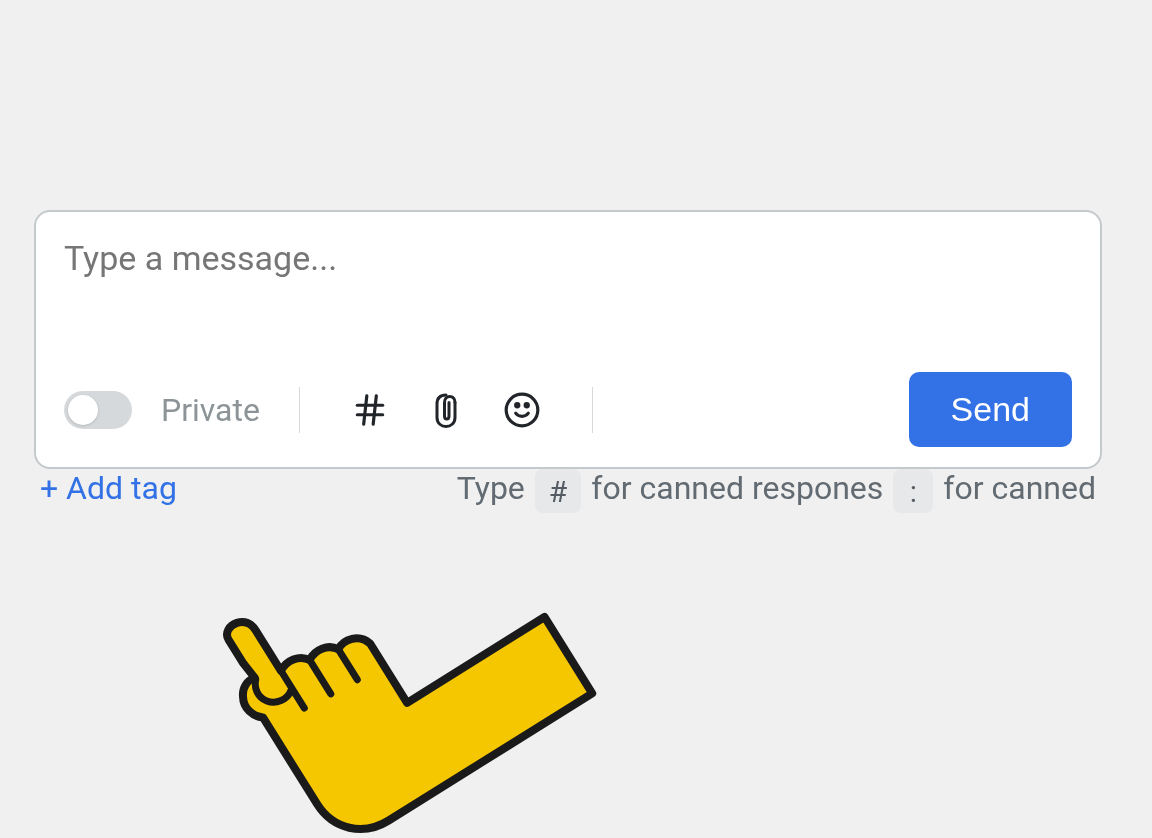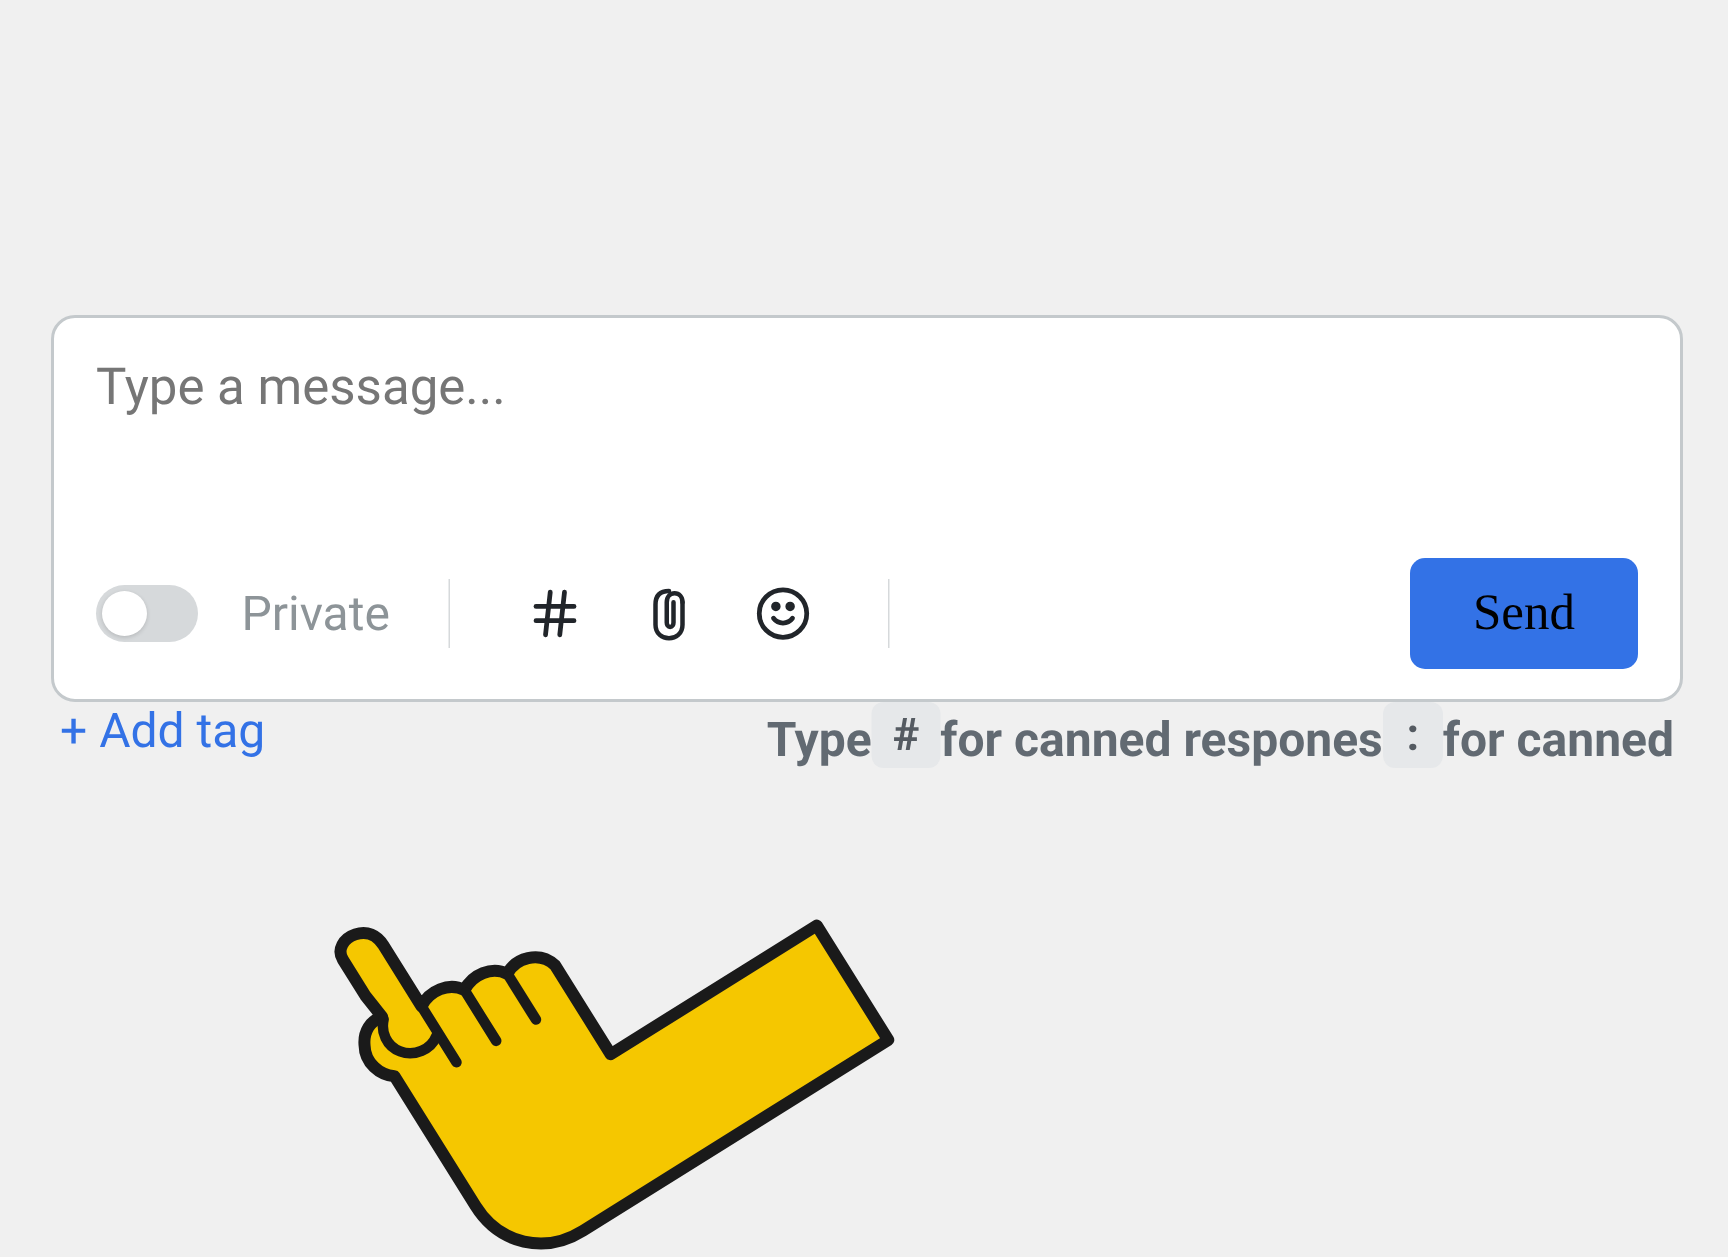--- a/index.html
+++ b/index.html
@@ -5,21 +5,21 @@
   * { box-sizing: border-box; margin: 0; padding: 0; }
   html, body { width: 1152px; height: 838px; }
   body {
     background: #f0f0f0;
     font-family: -apple-system, BlinkMacSystemFont, "Segoe UI", Roboto, Helvetica, Arial, sans-serif;
     border-radius: 24px;
     overflow: hidden;
     position: relative;
   }
   .container {
-    padding: 210px 30px 0 34px;
+    padding: 210px 50px 0 34px;
   }
   .compose-box {
     background: #ffffff;
     border: 2px solid #c4c9cc;
     border-radius: 16px;
     padding: 26px 28px 20px 28px;
   }
   .message-input {
     width: 100%;
     border: none;
@@ -76,51 +76,49 @@
     cursor: pointer;
     padding: 4px 12px;
     display: flex;
     align-items: center;
     justify-content: center;
     color: #21252a;
   }
   .spacer { flex: 1; }
   .send-btn {
     background: #3372e6;
-    color: #000000;
+    color: #ffffff;
     border: none;
     border-radius: 10px;
     font-size: 34px;
     font-weight: 500;
     padding: 18px 42px;
     cursor: pointer;
-    font-family: Liberation Serif, serif;
   }
   .below-row {
     display: flex;
     align-items: flex-start;
     padding: 0 6px;
   }
   .add-tag {
     color: #3372e6;
     font-size: 32px;
     background: none;
     border: none;
     cursor: pointer;
     font-family: inherit;
     padding: 0;
   }
   .hint {
     font-size: 32px;
     color: #626a72;
     display: flex;
-    align-items: flex-end;
-    gap: 0;
+    align-items: flex-start;
+    gap: 10px;
     margin-left: auto;
-    font-weight: bold;
   }
   .key {
     background: #e6e8ea;
     border-radius: 8px;
     padding: 2px 14px;
     font-size: 30px;
     color: #555b62;
     display: inline-flex;
     align-items: center;
     justify-content: center;

